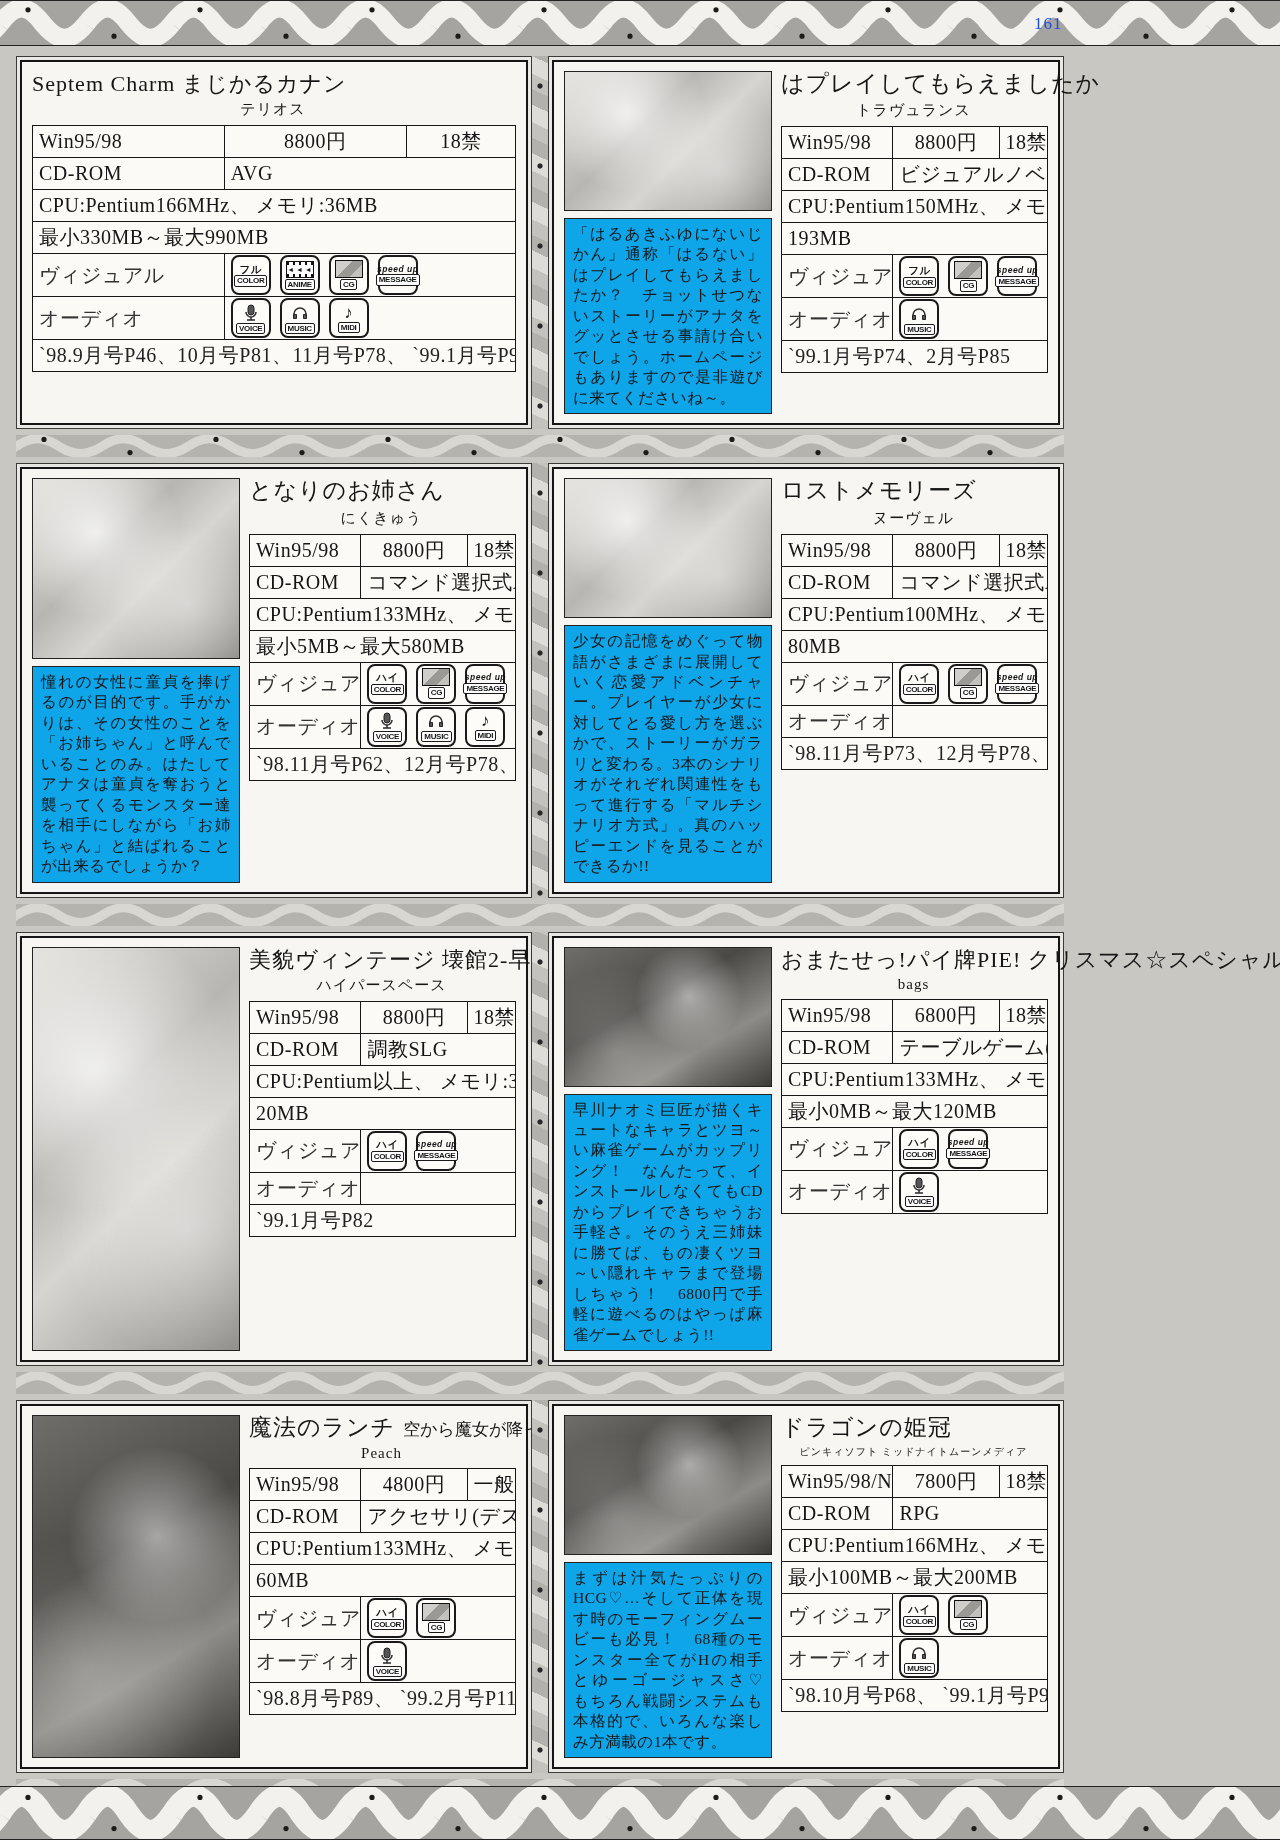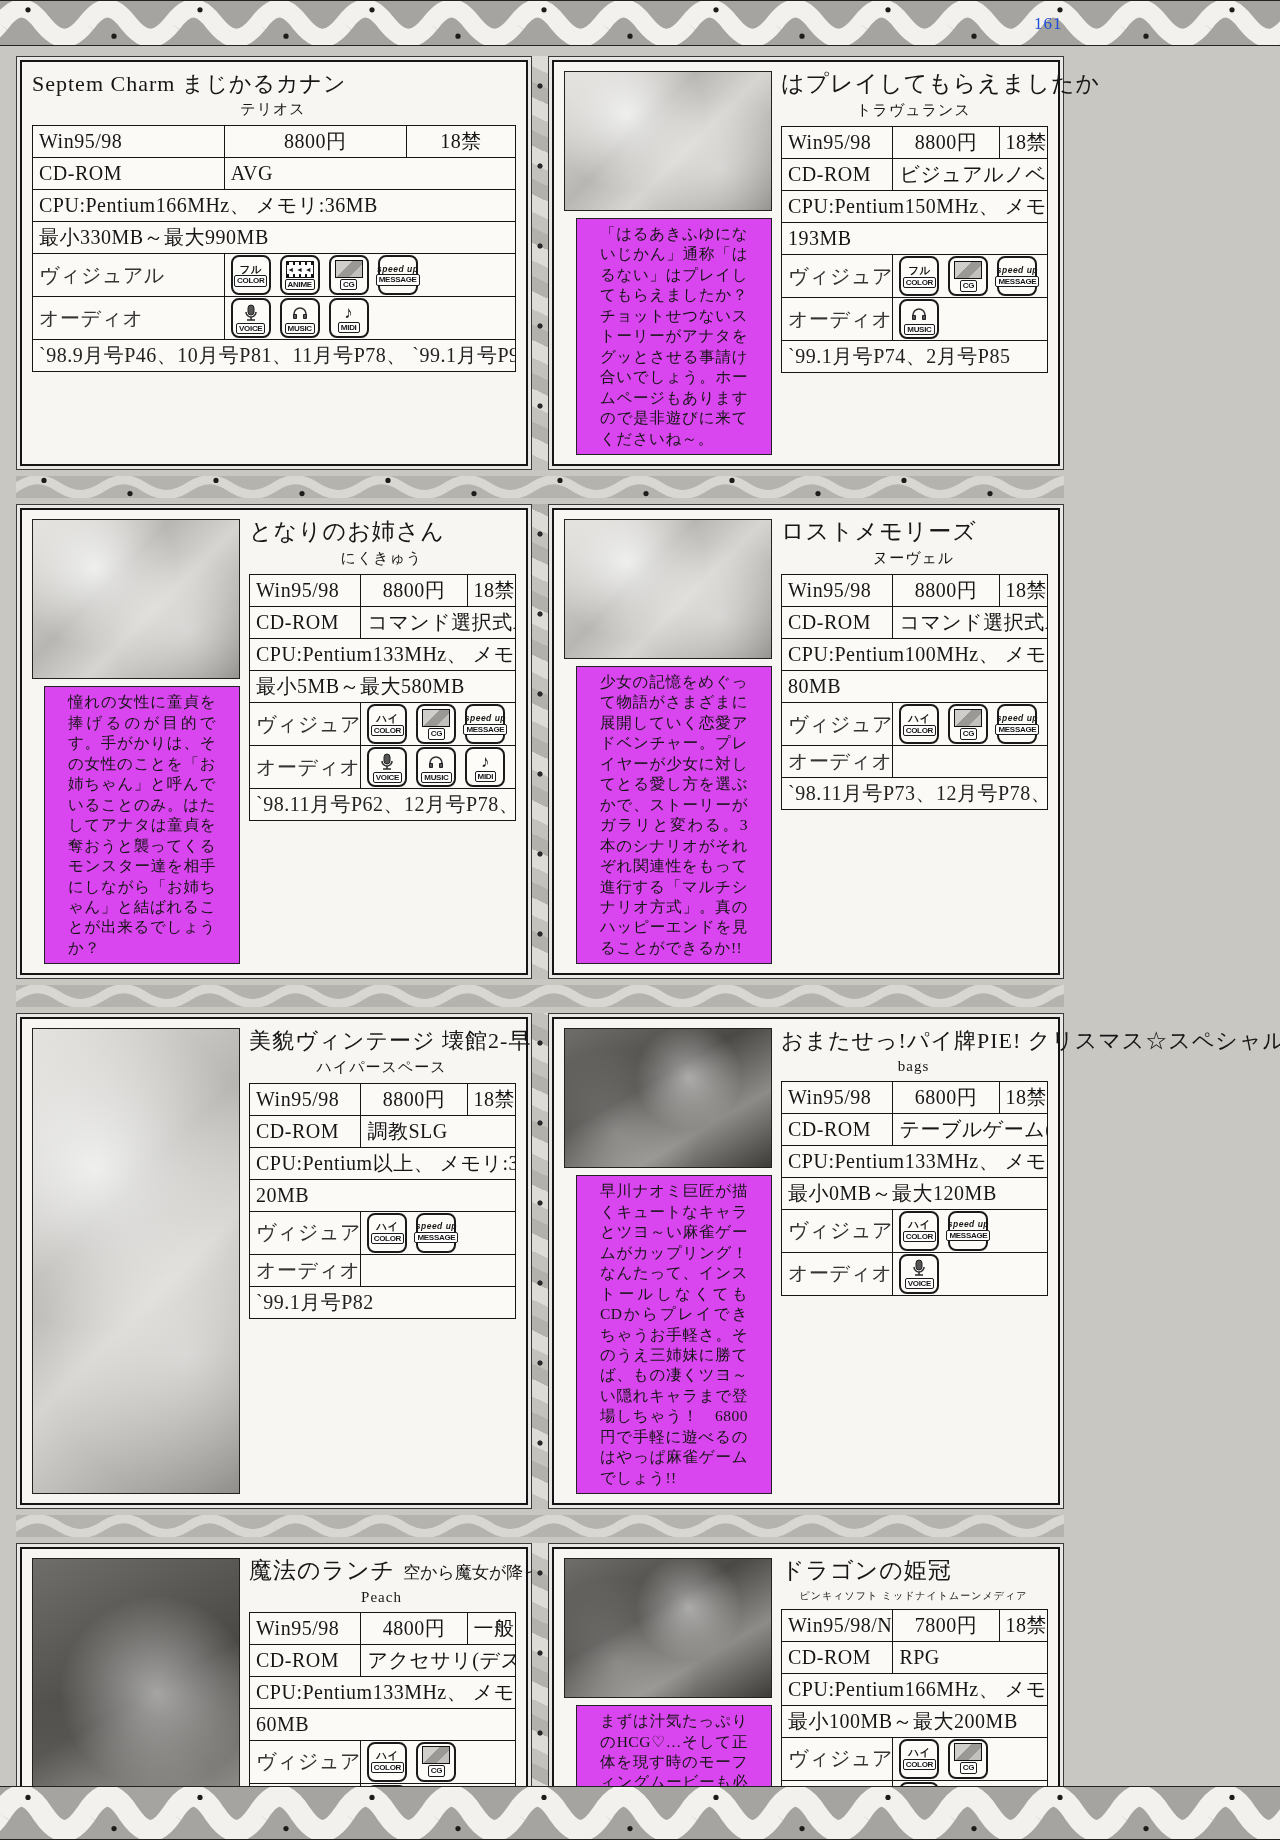--- a/index.html
+++ b/index.html
@@ -37,22 +37,22 @@
   .card-right{flex:1;display:flex;flex-direction:column;min-width:0;}
   .art{border:1.5px solid #222;min-height:138px;flex:1 1 auto;
     background:
       radial-gradient(circle at 30% 30%,rgba(255,255,255,.75),transparent 45%),
       radial-gradient(circle at 75% 70%,rgba(255,255,255,.4),transparent 40%),
       linear-gradient(135deg,#e3e2de 0%,#b7b6b2 38%,#d6d5d1 58%,#908f8b 100%);}
   .art.dark{background:
       radial-gradient(circle at 60% 35%,rgba(255,255,255,.5),transparent 35%),
       radial-gradient(circle at 25% 75%,rgba(255,255,255,.25),transparent 45%),
       linear-gradient(150deg,#6f6e6a 0%,#4a4946 40%,#8d8c88 70%,#3c3b38 100%);}
-  .desc{border:1.5px solid #222;background:#d946ef;padding:5px 23px;
-    font-size:15.5px;line-height:1.32;letter-spacing:.5px;text-align:justify;margin-left:12px;}
+  .desc{border:1.5px solid #222;background:#0ea5e9;padding:5px 8px;
+    font-size:15.5px;line-height:1.32;letter-spacing:.5px;text-align:justify;}
   .card-title{font-size:23px;line-height:1.15;letter-spacing:1px;white-space:nowrap;overflow:visible;}
   .card-title .sub{font-size:17px;letter-spacing:0;}
   .card-title.small{font-size:22px;}
   .card-publisher{text-align:center;font-size:15px;margin:4px 2px 6px 0;letter-spacing:1px;}
   .card-publisher.small{font-size:10px;font-family:Liberation Serif, serif;}
   
   table.spec{border-collapse:collapse;width:100%;table-layout:fixed;}
   table.spec td{border:1.6px solid #161616;padding:1px 6px;height:29px;vertical-align:middle;
     font-size:20px;letter-spacing:.5px;background:#fbfaf6;white-space:nowrap;overflow:hidden;}
   td.c-os{width:37%;text-align:left;}

